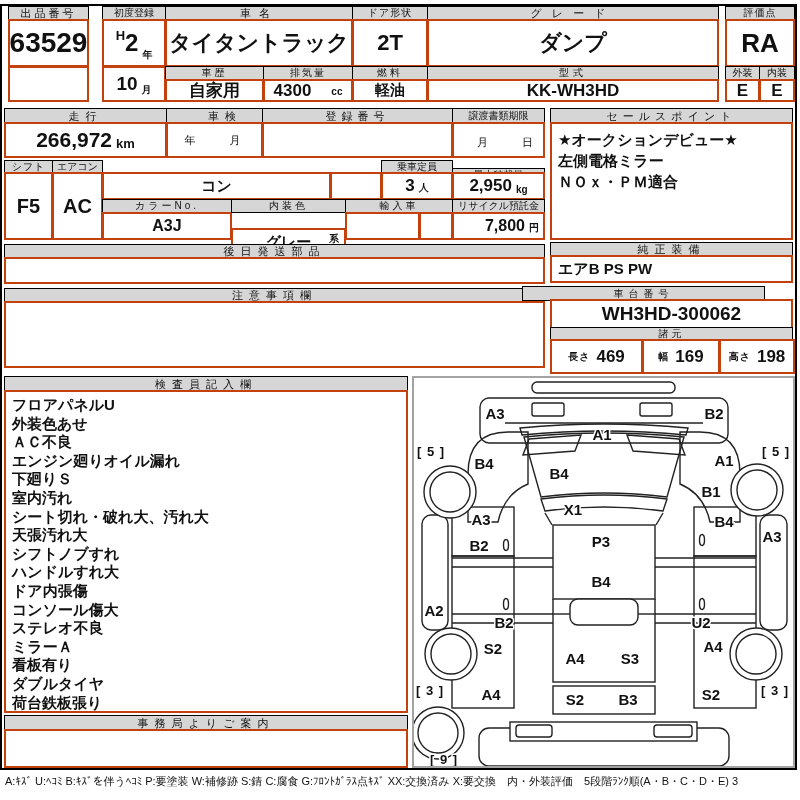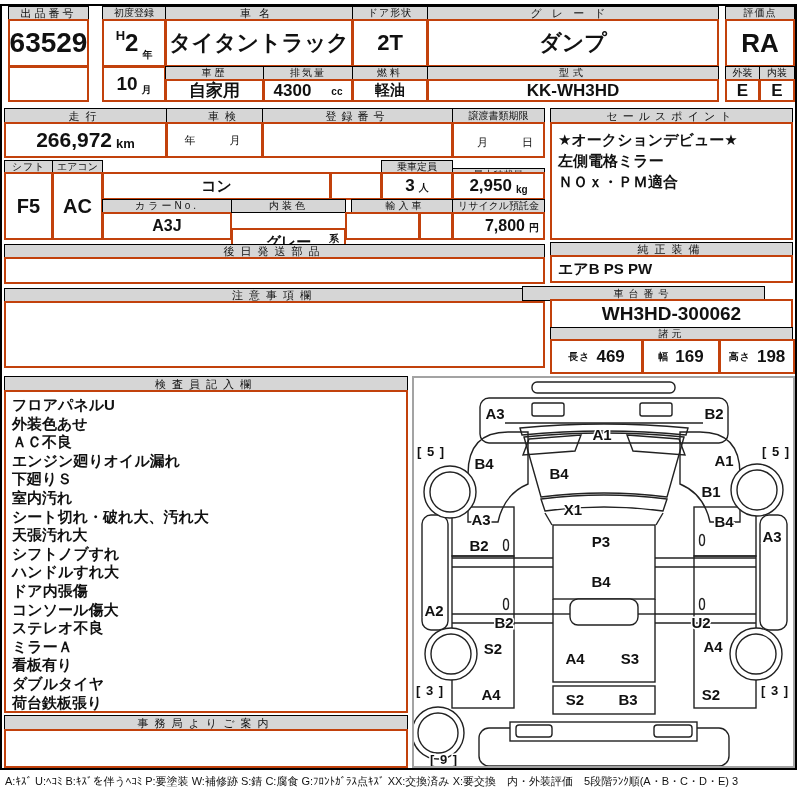--- a/index.html
+++ b/index.html
@@ -118,21 +118,21 @@
       <span class="u">kg</span>
   </div>
 
   <div class="h" style="left:102px;top:199px;width:130px;height:14px;font-size:10px;letter-spacing:3px;">カラーNo.</div>
   <div class="c" style="left:102px;top:212px;width:130px;height:28px;font-size:16px;">A3J</div>
   <div class="h" style="left:231px;top:199px;width:115px;height:14px;font-size:10px;letter-spacing:3px;">内装色</div>
   <div class="c" style="left:231px;top:228px;width:115px;height:28px;">
     <span style="font-size:15px;">グレー</span>
     <span class="u" style="position:absolute;right:5px;bottom:5px;">系</span>
   </div>
-  <div class="h" style="left:345px;top:199px;width:108px;height:14px;font-size:10px;letter-spacing:3px;margin-left:6px;">輸入車</div>
+  <div class="h" style="left:345px;top:199px;width:108px;height:14px;font-size:10px;letter-spacing:3px;">輸入車</div>
   <div class="c" style="left:345px;top:212px;width:75px;height:28px;"></div>
   <div class="c" style="left:419px;top:212px;width:34px;height:28px;"></div>
   <div class="h" style="left:452px;top:199px;width:93px;height:14px;font-size:10px;letter-spacing:0;">リサイクル預託金</div>
   <div class="c" style="left:452px;top:212px;width:93px;height:28px;justify-content:flex-end;padding-right:4px;">
     <span style="font-size:16px;">7,800</span>
       <span class="u">円</span>
   </div>
 
   <div class="h" style="left:4px;top:244px;width:541px;height:15px;letter-spacing:6px;">後日発送部品</div>
   <div class="c" style="left:4px;top:257px;width:541px;height:27px;"></div>

